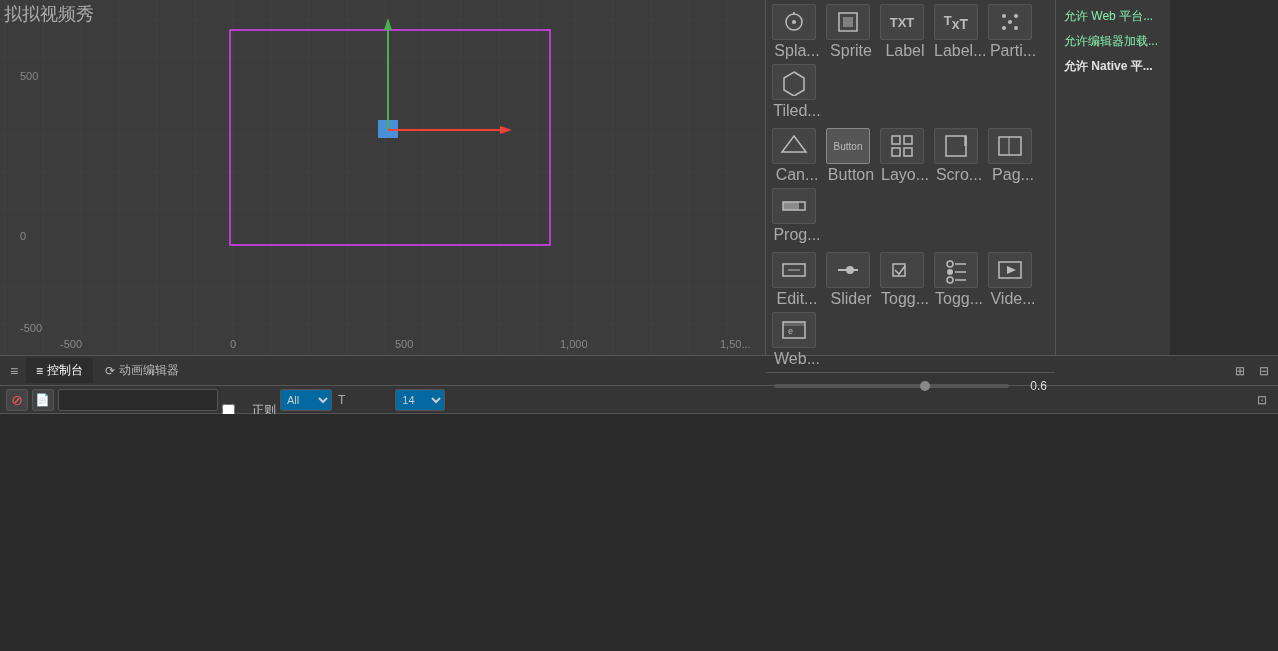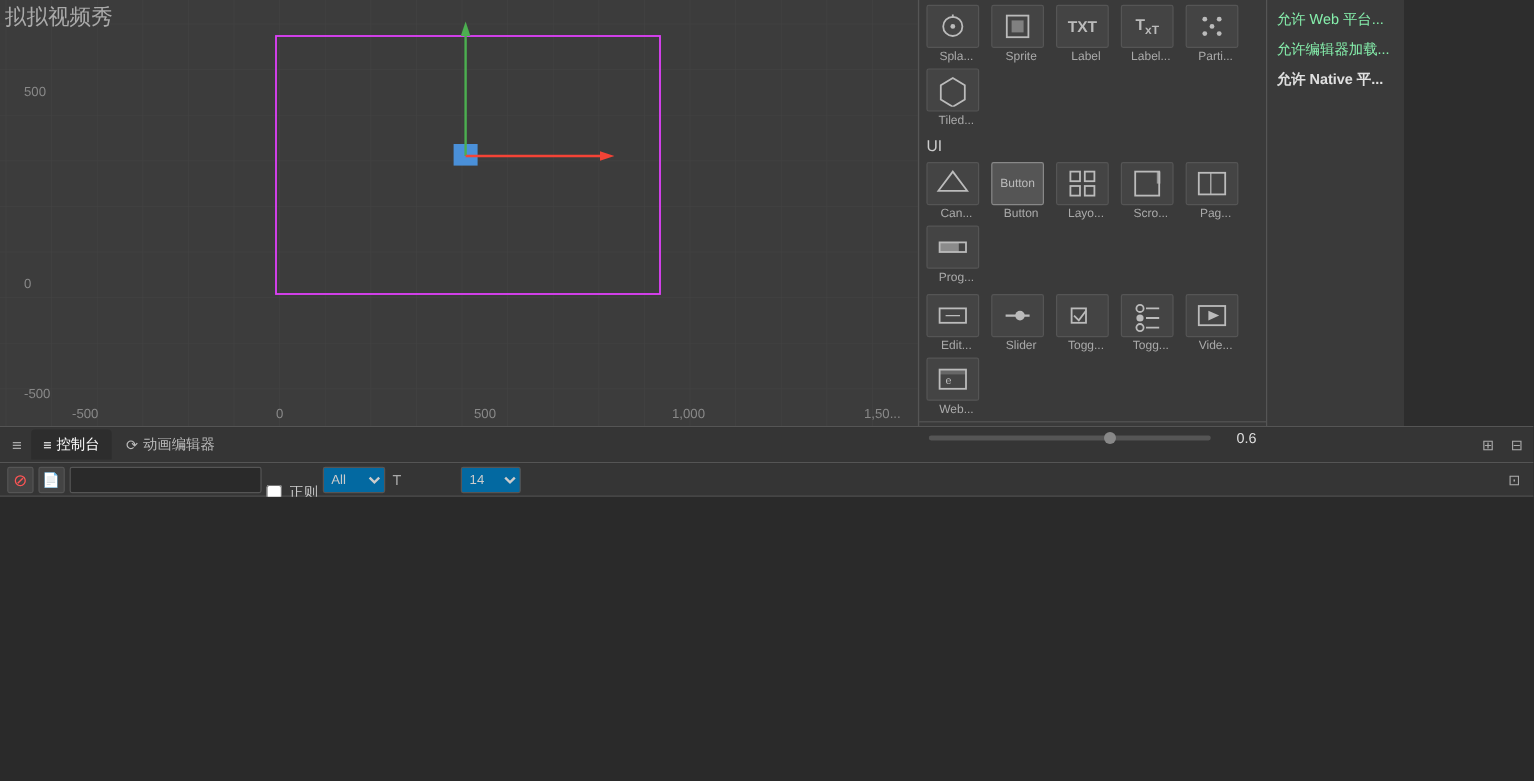--- a/index.html
+++ b/index.html
@@ -89,21 +89,21 @@
       border: 1px solid #555;
       display: flex;
       align-items: center;
       justify-content: center;
       border-radius: 2px;
       color: #bbb;
       font-size: 18px;
     }
 
     .icon-label {
-      font-size: 10px;
+      font-size: 16px;
       color: #aaa;
       margin-top: 2px;
       text-align: center;
     }
 
     
     .right-panel-bottom {
       margin-top: auto;
       padding: 6px 8px;
       display: flex;
@@ -246,21 +246,21 @@
       border: 1px solid #555;
       border-radius: 2px;
       color: #ccc;
       padding: 0 4px;
       font-size: 12px;
     }
 
     .toolbar-checkbox-label {
       display: flex;
       align-items: center;
-      gap: 6px;
+      gap: 17px;
       color: #ccc;
       font-size: 12px;
       cursor: pointer;
       margin-top: 22px;
     }
 
     .toolbar-checkbox-label input {
       accent-color: #888;
     }
 
@@ -400,21 +400,21 @@
 
       <div class="icon-item">
         <div class="icon-box">
           <span style="font-size:13px;font-weight:bold;color:#bbb;">TXT</span>
         </div>
         <span class="icon-label">Label</span>
       </div>
 
       <div class="icon-item">
         <div class="icon-box">
-          <span style="font-size:13px;font-weight:bold;color:#bbb;">T<sub style="font-size:10px">xT</sub></span>
+          <span style="font-size:13px;font-weight:bold;color:#bbb;">T<sub style="font-size:14px">xT</sub></span>
         </div>
         <span class="icon-label">Label...</span>
       </div>
 
       <div class="icon-item">
         <div class="icon-box">
           <svg width="28" height="28" viewBox="0 0 28 28">
             <circle cx="8" cy="8" r="2" fill="#bbb"></circle>
               <circle cx="20" cy="8" r="2" fill="#bbb"></circle>
             <circle cx="14" cy="14" r="2" fill="#bbb"></circle>
@@ -428,21 +428,20 @@
       <div class="icon-item">
         <div class="icon-box">
           <svg width="28" height="28" viewBox="0 0 28 28">
               <polygon points="14,4 24,10 24,22 14,28 4,22 4,10" fill="none" stroke="#bbb" stroke-width="1.5"></polygon>
             </svg>
         </div>
         <span class="icon-label">Tiled...</span>
       </div>
     </div>
 
-    <div class="ui-section-label">UI</div>
 
     <div class="ui-icons-row">
 
       <div class="icon-item">
         <div class="icon-box">
           <svg width="28" height="28" viewBox="0 0 28 28">
               <polygon points="14,4 26,20 2,20" fill="none" stroke="#bbb" stroke-width="1.5"></polygon>
             </svg>
         </div>
         <span class="icon-label">Can...</span>

